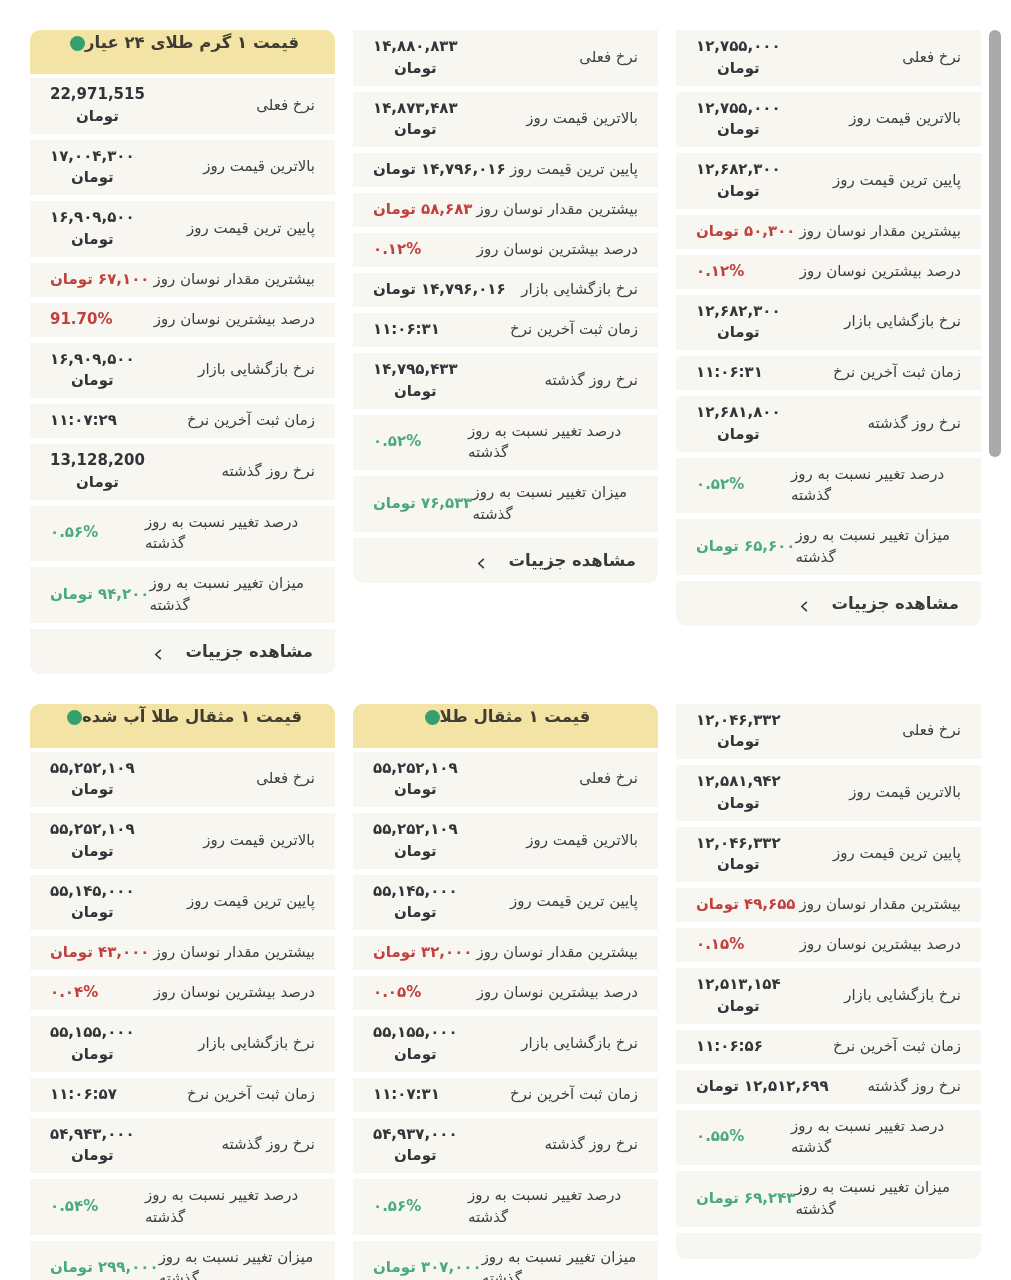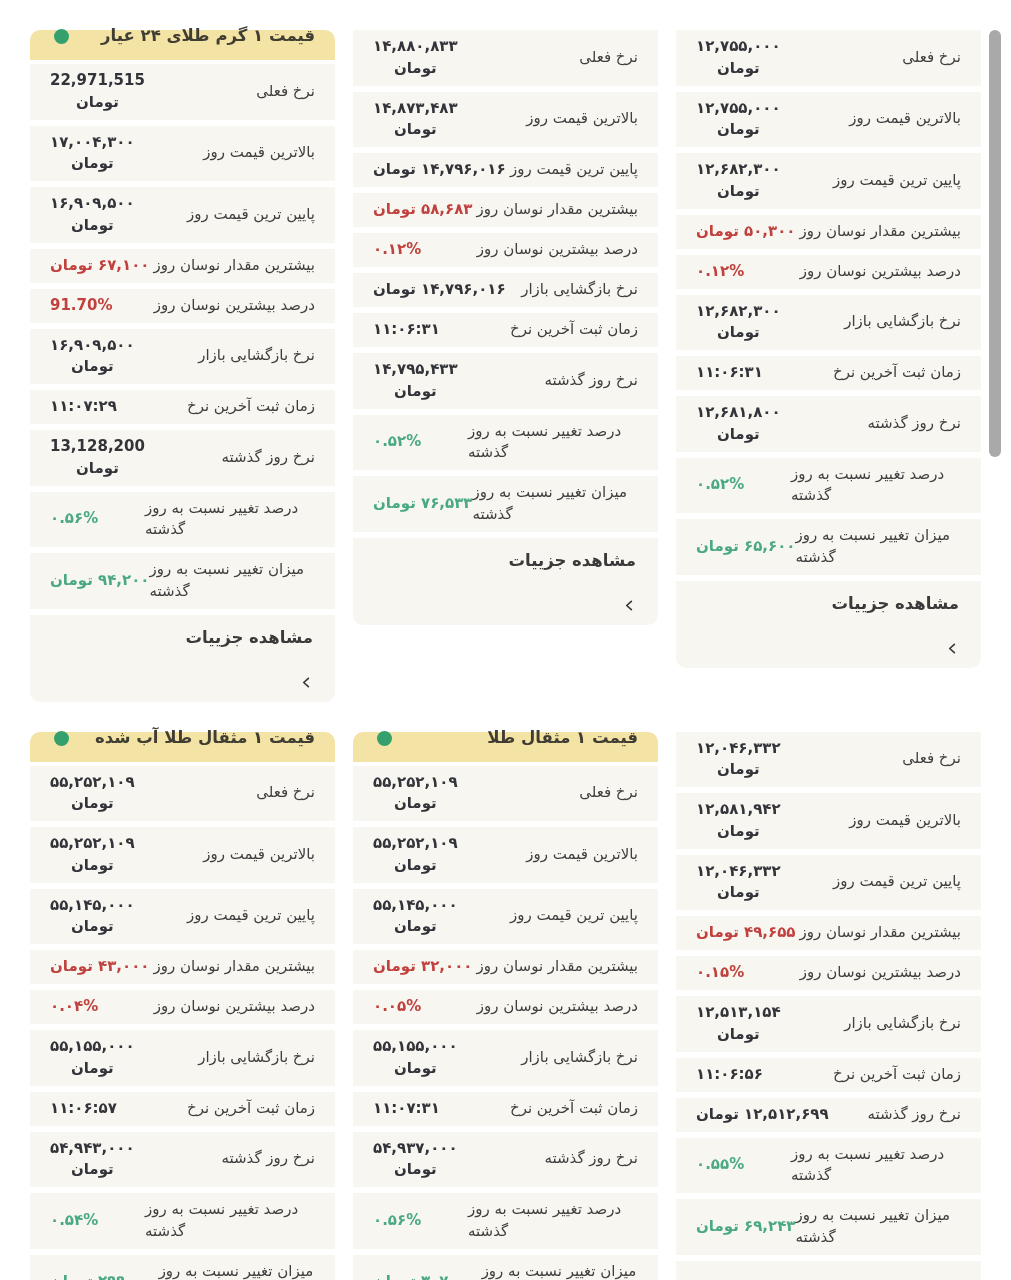--- a/index.html
+++ b/index.html
@@ -21,44 +21,44 @@
     background:#ffffff;direction:rtl;
     font-family:"DejaVu Sans", sans-serif;
   }
   .grid{
     position:absolute;top:30px;right:30px;width:951px;
     display:grid;grid-template-columns:repeat(3,1fr);
     column-gap:18px;row-gap:30px;align-items:start;
   }
   .card{display:block;}
   .card-header{
-    display:flex;justify-content:space-between;align-items:center;
+    display:flex;justify-content:center;align-items:center;
     background:var(--header-bg);border-radius:10px 10px 0 0;
-    height:30px;padding:0 20px 17px 24px;margin-bottom:4px;
+    height:44px;padding:0 20px 17px 24px;margin-bottom:4px;
   }
   .card-title{margin:0;font-size:16.5px;font-weight:700;color:var(--title-color);line-height:1;}
   .status-dot{width:15px;height:15px;border-radius:50%;background:var(--dot-green);flex-shrink:0;}
   .row{
     display:flex;justify-content:space-between;align-items:center;
     background:var(--row-bg);padding:6px 20px;margin-bottom:6px;min-height:34px;
   }
   .row-label{
     font-size:15px;color:var(--label-color);line-height:1.45;
     max-width:170px;text-align:left;
   }
   .row-value{
     font-size:15px;font-weight:700;color:var(--value-color);line-height:1.45;
     white-space:pre-line;text-align:center;flex-shrink:0;max-width:135px;
   }
   .tone-red{color:var(--negative-red);}
   .tone-green{color:var(--positive-green);}
   .details-row{
-    display:flex;align-items:flex-start;gap:29px;
+    display:flex;align-items:flex-end;gap:20px;
     background:var(--row-bg);border-radius:0 0 10px 10px;
-    padding:13px 22px;cursor:pointer;flex-direction:column;
+    padding:13px 22px;cursor:pointer;
   }
   .details-label{font-size:16.5px;font-weight:700;color:var(--link-color);}
   .chevron{width:13px;height:13px;color:var(--link-color);flex-shrink:0;}
   .scrollbar-thumb{
     position:absolute;left:989px;top:30px;width:12px;height:427px;
     background:var(--scrollbar-color);border-radius:6px;
   }
 </style>
 </head>
 <body>

